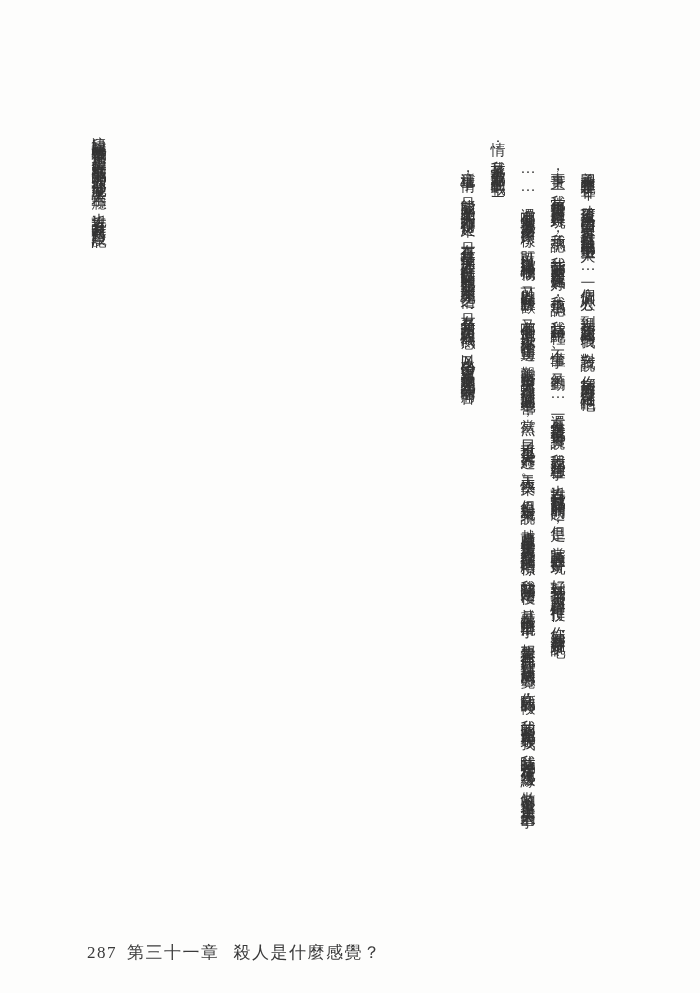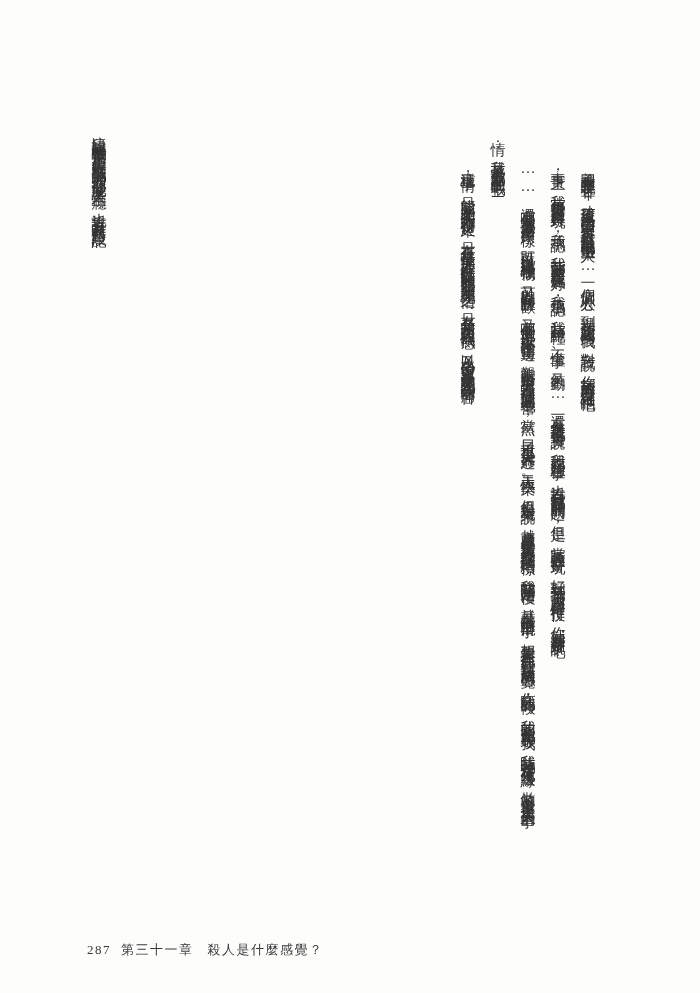--- a/index.html
+++ b/index.html
@@ -47,21 +47,21 @@
   }
   .commentary-block p {
     margin: 0;
     padding: 0;
   }
   
   .page-footer {
     position: absolute;
     left: 87px;
     top: 941px;
-    font-size: 13px;
+    font-size: 17px;
     letter-spacing: 1.5px;
     color: #3a3a3a;
     white-space: nowrap;
   }
   .page-footer .page-number {
     margin-right: 10px;
   }
   .page-footer .chapter-label {
     margin-right: 14px;
   }

